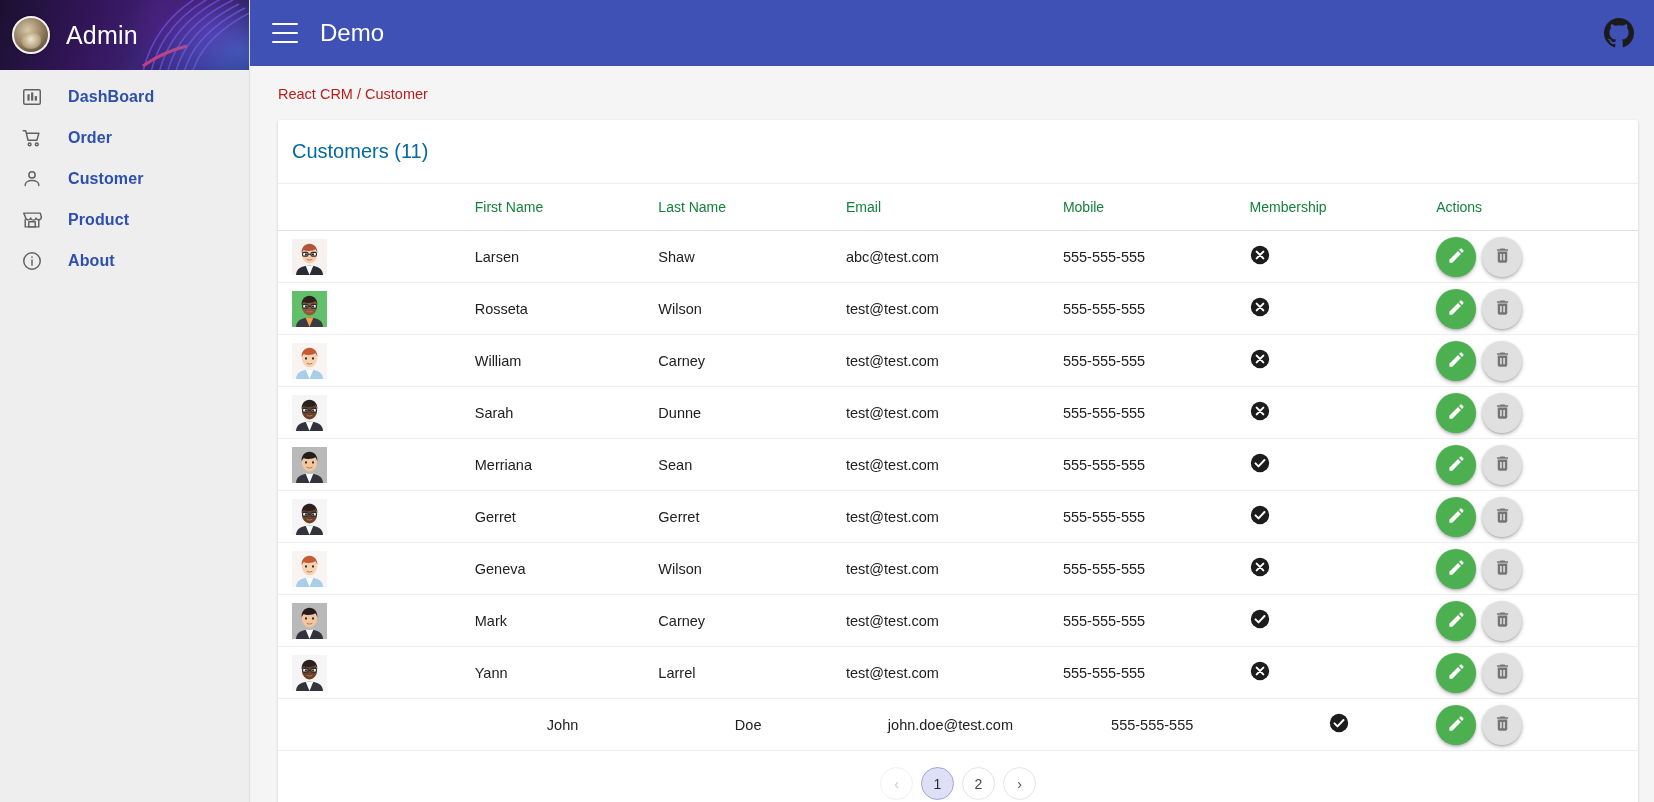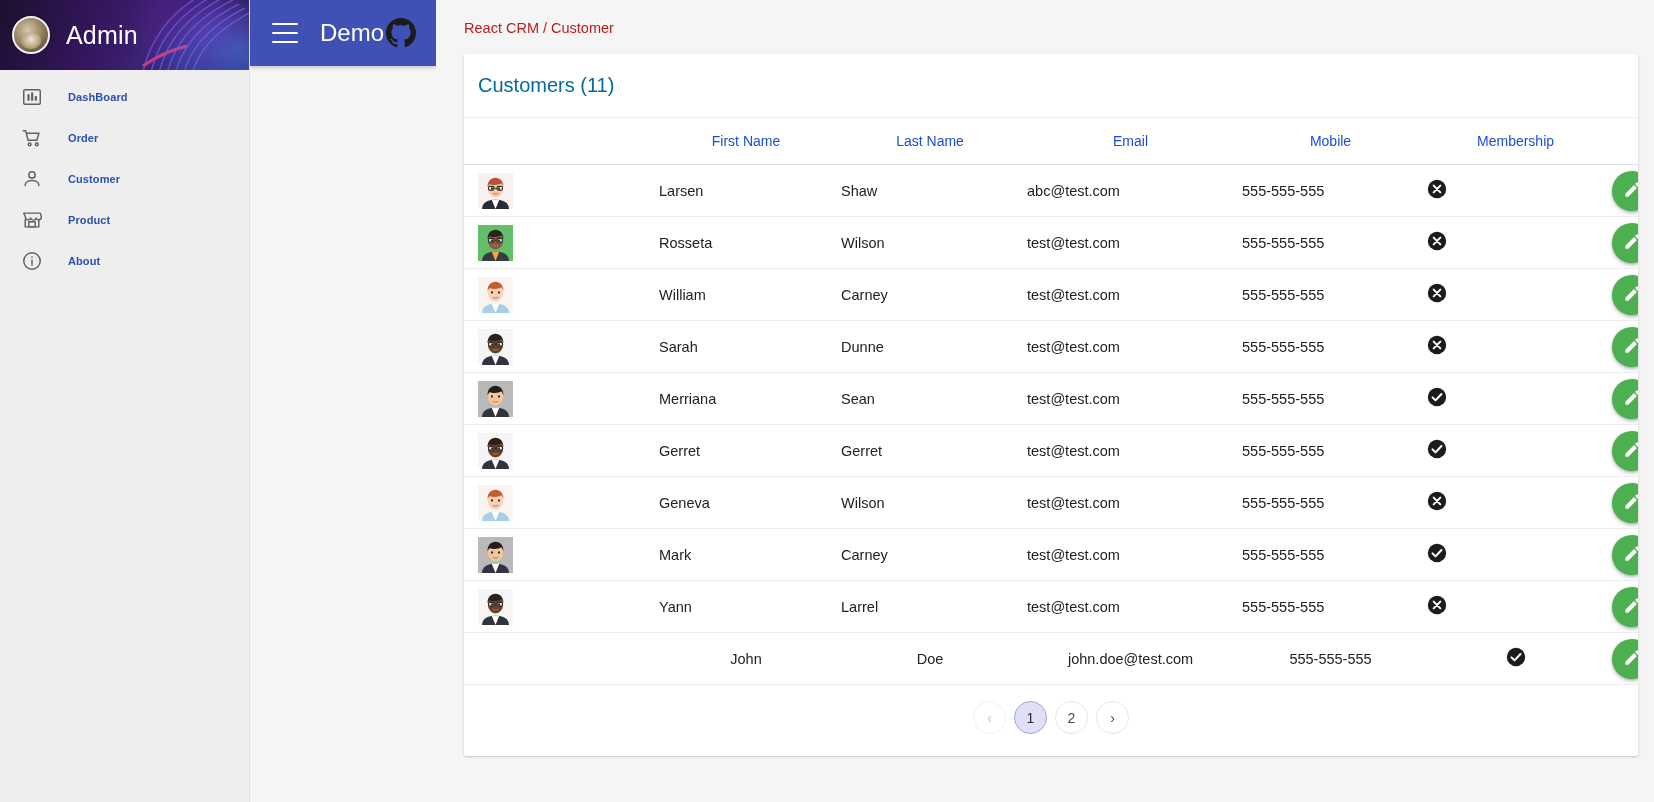--- a/index.html
+++ b/index.html
@@ -54,26 +54,26 @@
   }
 
   .nav { padding-top: 6px; }
   .nav-item {
     display: flex; align-items: center;
     height: 41px; padding-left: 12px; cursor: pointer;
     text-decoration: none;
   }
   .nav-icon { width: 40px; flex:0 0 40px; display:flex; align-items:center; justify-content:center; color:#616161; }
   .nav-label {
-    font-size: 11px; font-weight: 700; color: #2d4fb0;
+    font-size: 16px; font-weight: 700; color: #2d4fb0;
     margin-left: 16px; letter-spacing: .1px;
   }
 
   
-  .main { flex: 1; display: flex; flex-direction: row; min-width:0; background:#f5f5f5; }
+  .main { flex: 1; display: flex; flex-direction: column; min-width:0; background:#f5f5f5; }
   .topbar {
     height: 66px; background: #3f51b5; display:flex; align-items:center;
     padding: 0 18px 0 22px; color:#fff; flex:0 0 66px;
     box-shadow: 0 2px 4px rgba(0,0,0,.18);
   }
   .hamburger { width: 26px; height: 20px; display:flex; flex-direction:column; justify-content:space-between; cursor:pointer; }
   .hamburger span { display:block; height:2px; background:#fff; border-radius:1px; }
   .topbar-title { font-size: 24px; font-weight: 400; margin-left: 22px; }
   .topbar-spacer { flex:1; }
   .github-icon { width: 34px; height:34px; cursor:pointer; display:flex; align-items:center; justify-content:center; }
@@ -89,21 +89,21 @@
     box-shadow: 0 1px 3px rgba(0,0,0,.13), 0 1px 2px rgba(0,0,0,.08);
     overflow: hidden;
   }
   .card-title {
     font-size: 20px; font-weight: 400; color: #0369a1;
     padding: 20px 0 20px 14px;
   }
 
   table { width: 100%; border-collapse: collapse; table-layout: fixed; }
   thead th {
-    text-align: center; font-size: 14px; font-weight: 400; color: #1d4ed8;
+    text-align: left; font-size: 14px; font-weight: 400; color: #15803d;
     padding: 14px 8px 14px 0; border-top: 1px solid #eeeeee; border-bottom: 1px solid #e0e0e0;
     height: 47px;
   }
   tbody td {
     font-size: 14.5px; color: #212121; border-bottom: 1px solid #eeeeee;
     padding: 0 8px 0 0; height: 52px; vertical-align: middle;
   }
   tbody tr:last-child td { border-bottom: 1px solid #eeeeee; text-align: center; }
 
   .col-avatar { width: 195px; padding-left: 14px !important; }

